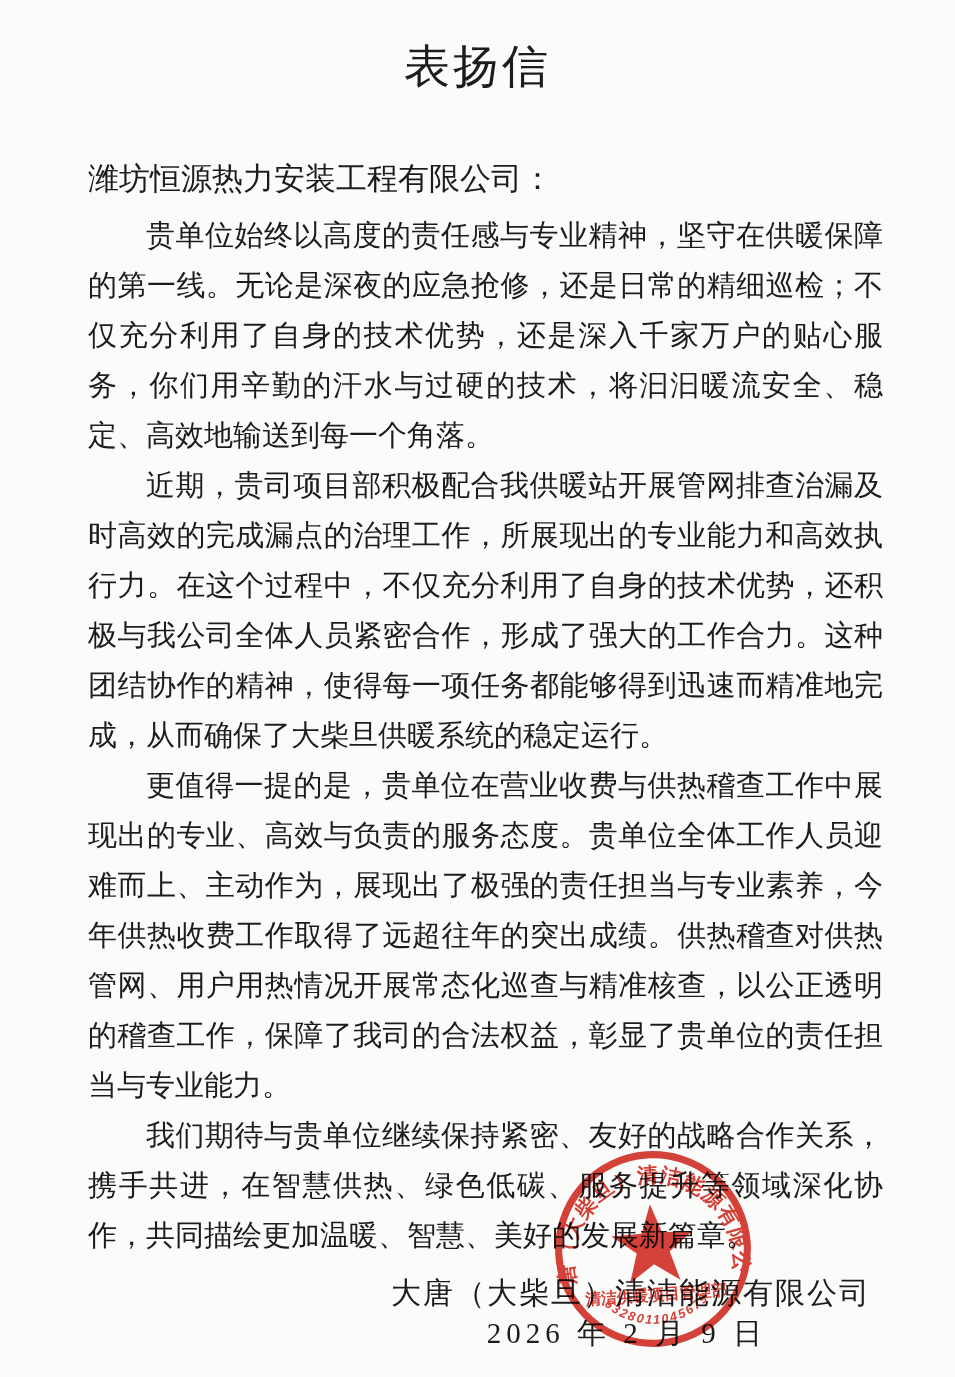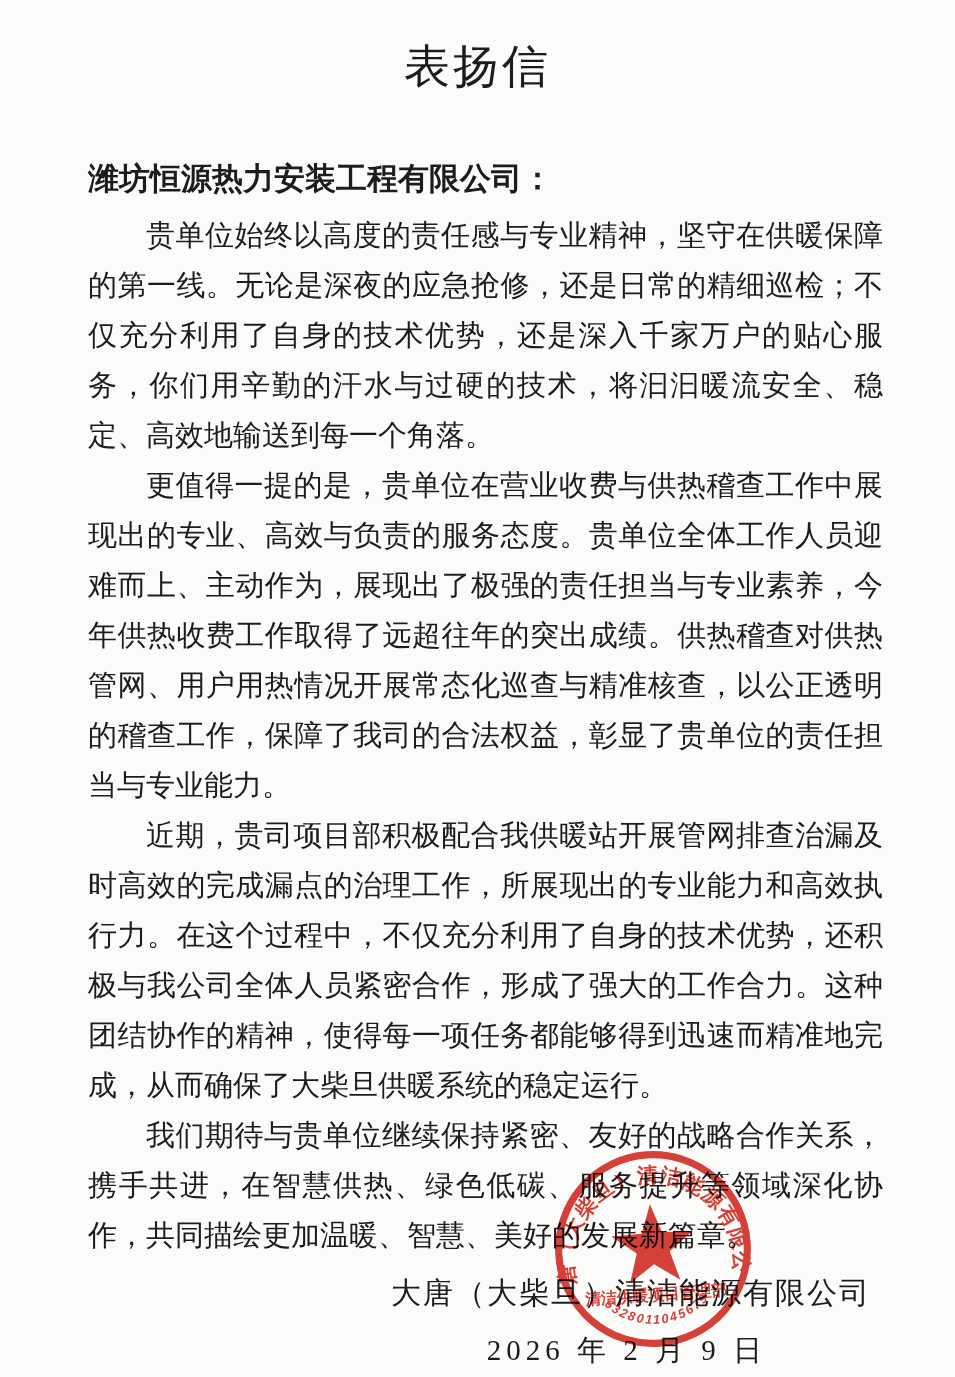--- a/index.html
+++ b/index.html
@@ -20,42 +20,41 @@
     padding-top: 36px;
     text-align: center;
     font-size: 46px;
     font-weight: 400;
     letter-spacing: 3px;
     font-family: "Liberation Serif", "DejaVu Serif", serif;
   }
   .recipient {
     margin: 60px 70px 0 88px;
     font-size: 31px;
-    font-weight: 700;
+    font-weight: 400;
     font-family: "Liberation Sans", "DejaVu Sans", sans-serif;
   }
   .letter-body {
     margin: 10px 72px 0 88px;
     font-size: 29px;
     line-height: 50px;
     text-align: justify;
   }
   .letter-body p {
     margin: 0;
     text-indent: 2em;
   }
   .signature-line {
     margin-top: 13px;
     padding-right: 84px;
     text-align: right;
     font-size: 30px;
     letter-spacing: 2px;
   }
   .date-line {
-    margin-top: 17px;
     padding-right: 188px;
     text-align: right;
     font-size: 29px;
     letter-spacing: 5px;
   }
   .seal {
     position: absolute;
     left: 551px;
     top: 1147px;
     width: 204px;
@@ -70,22 +69,22 @@
 <body>
 
 <div class="page">
 
   <div class="letter-title">表扬信</div>
 
   <div class="recipient">潍坊恒源热力安装工程有限公司：</div>
 
   <div class="letter-body">
     <p>贵单位始终以高度的责任感与专业精神，坚守在供暖保障的第一线。无论是深夜的应急抢修，还是日常的精细巡检；不仅充分利用了自身的技术优势，还是深入千家万户的贴心服务，你们用辛勤的汗水与过硬的技术，将汩汩暖流安全、稳定、高效地输送到每一个角落。</p>
+    <p>近期，贵司项目部积极配合我供暖站开展管网排查治漏及时高效的完成漏点的治理工作，所展现出的专业能力和高效执行力。在这个过程中，不仅充分利用了自身的技术优势，还积极与我公司全体人员紧密合作，形成了强大的工作合力。这种团结协作的精神，使得每一项任务都能够得到迅速而精准地完成，从而确保了大柴旦供暖系统的稳定运行。</p>
     <p>更值得一提的是，贵单位在营业收费与供热稽查工作中展现出的专业、高效与负责的服务态度。贵单位全体工作人员迎难而上、主动作为，展现出了极强的责任担当与专业素养，今年供热收费工作取得了远超往年的突出成绩。供热稽查对供热管网、用户用热情况开展常态化巡查与精准核查，以公正透明的稽查工作，保障了我司的合法权益，彰显了贵单位的责任担当与专业能力。</p>
-    <p>近期，贵司项目部积极配合我供暖站开展管网排查治漏及时高效的完成漏点的治理工作，所展现出的专业能力和高效执行力。在这个过程中，不仅充分利用了自身的技术优势，还积极与我公司全体人员紧密合作，形成了强大的工作合力。这种团结协作的精神，使得每一项任务都能够得到迅速而精准地完成，从而确保了大柴旦供暖系统的稳定运行。</p>
     <p>我们期待与贵单位继续保持紧密、友好的战略合作关系，携手共进，在智慧供热、绿色低碳、服务提升等领域深化协作，共同描绘更加温暖、智慧、美好的发展新篇章。</p>
   </div>
 
   <div class="signature-line">大唐（大柴旦）清洁能源有限公司</div>
 
   <div class="date-line">2026 年 2 月 9 日</div>
 
   <div class="seal">
     <svg viewBox="0 0 200 200" width="204" height="204">
       <defs>

